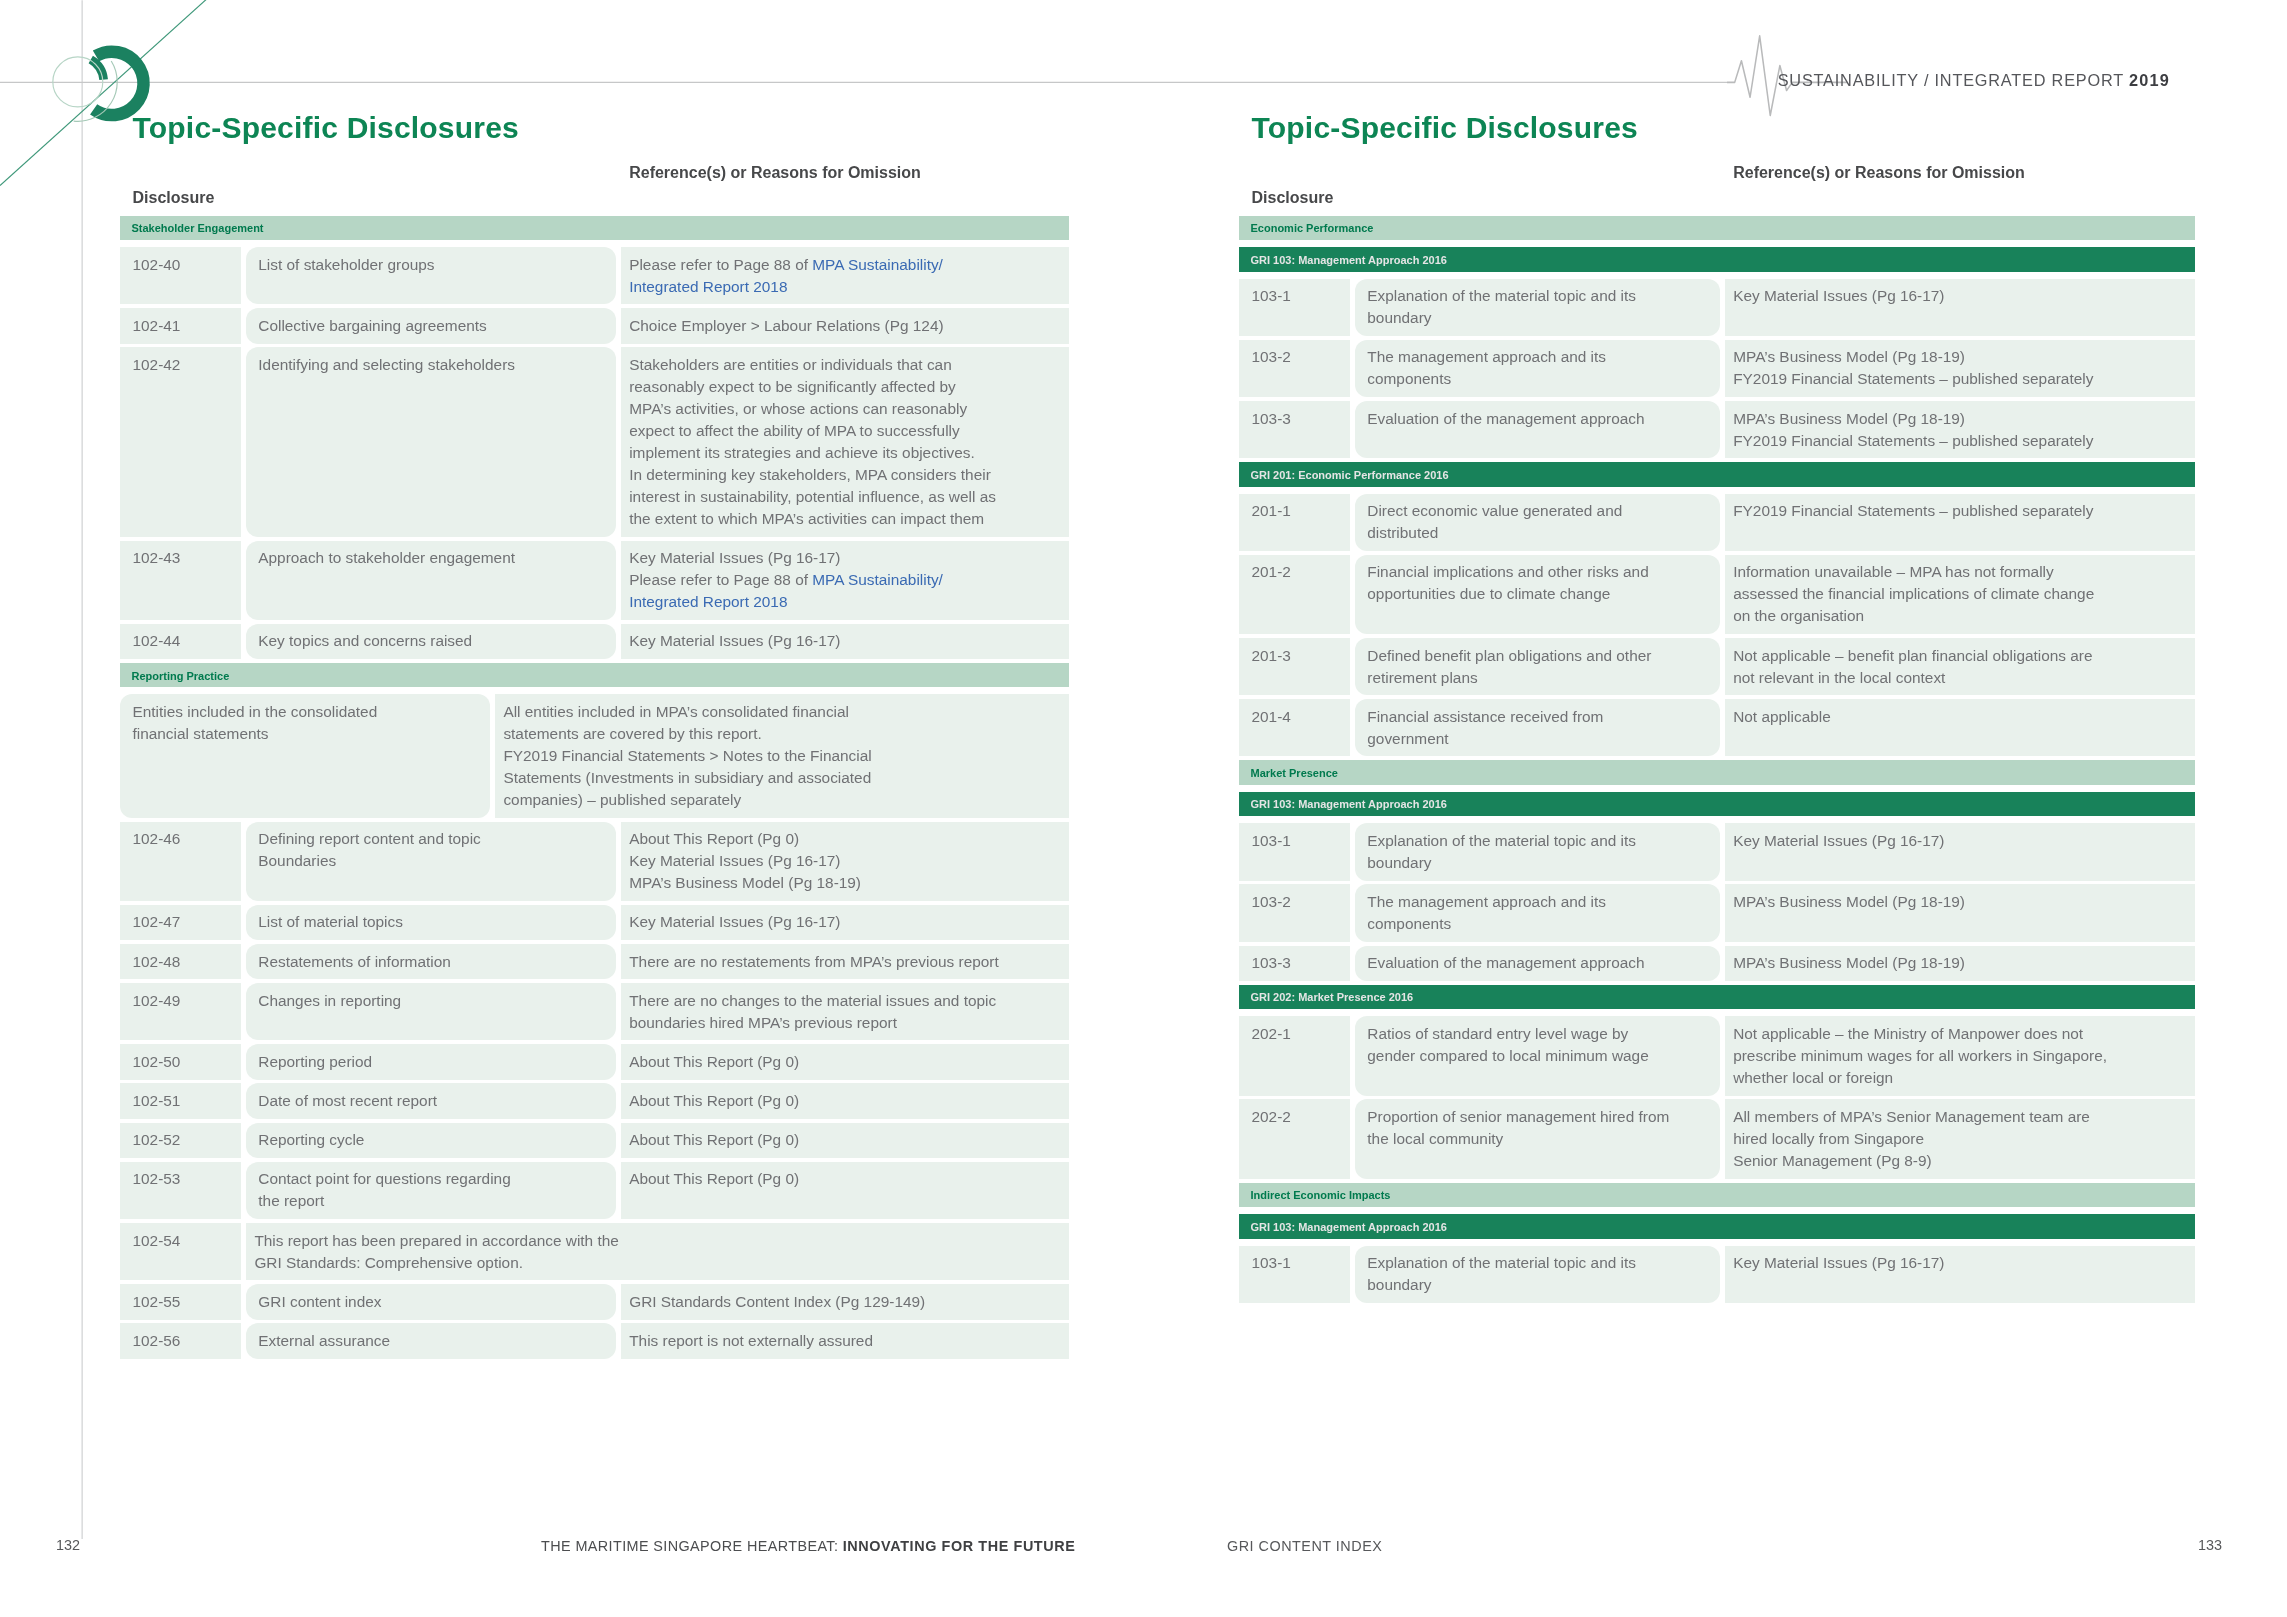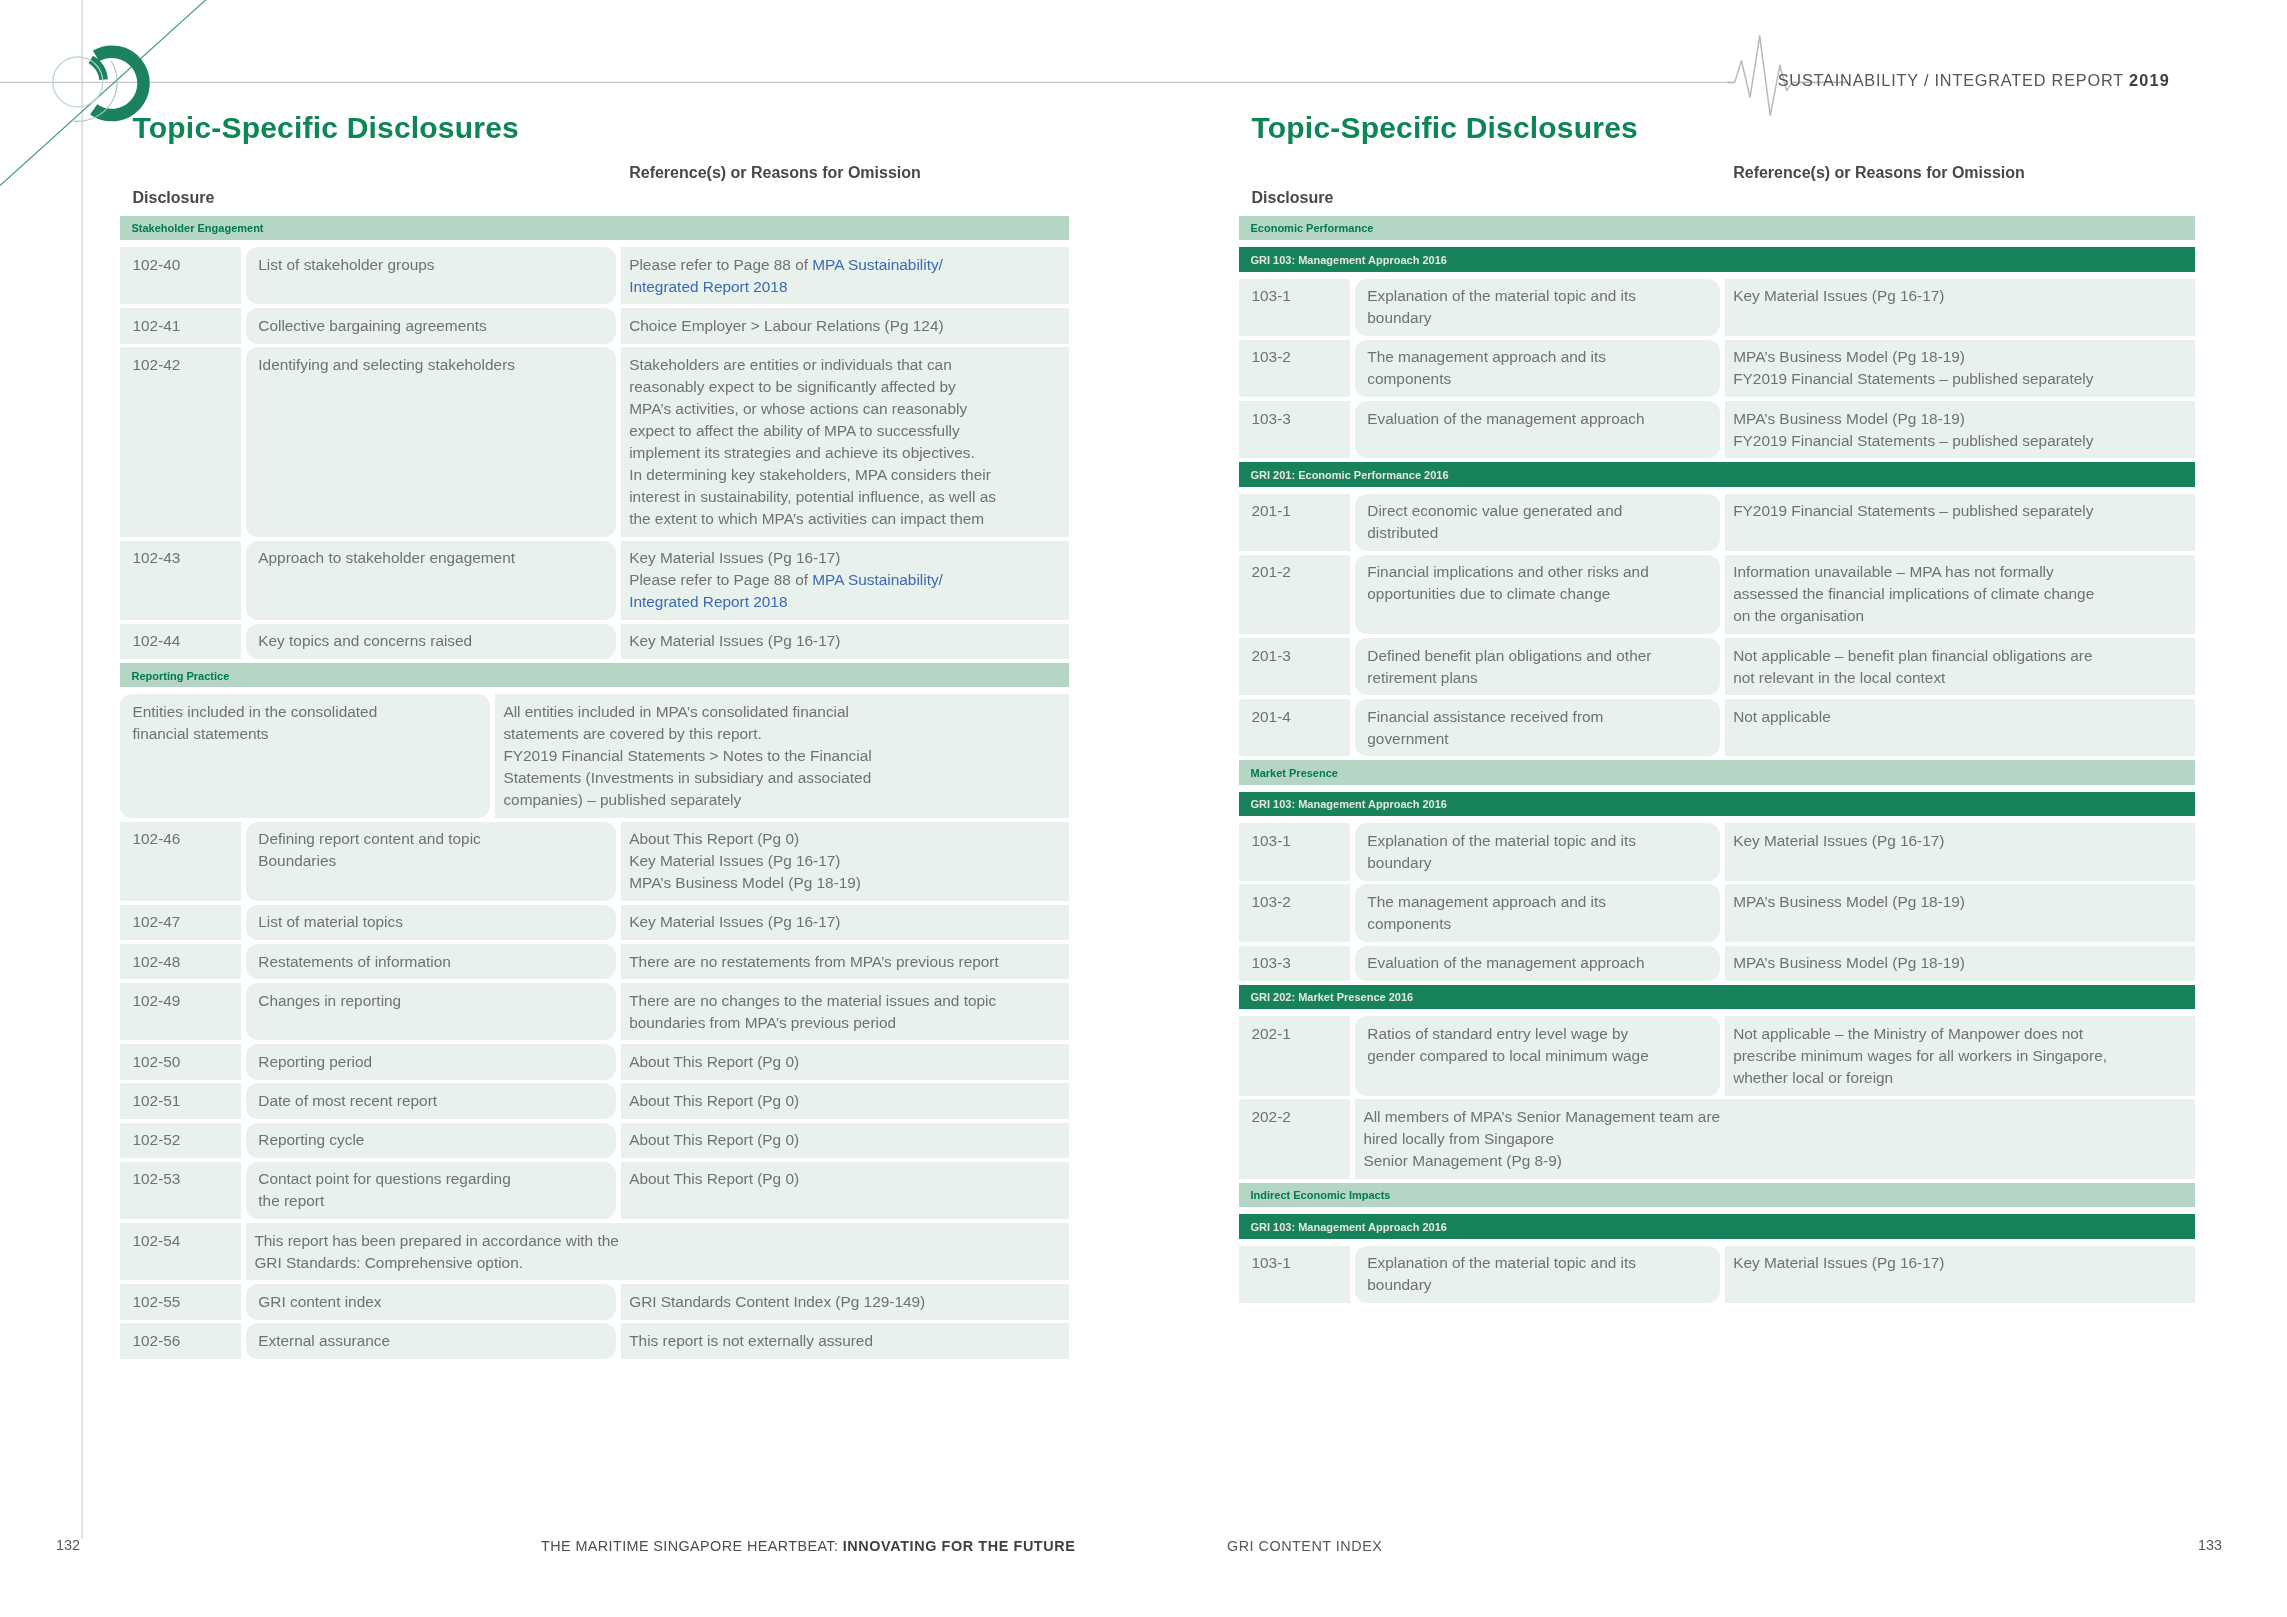--- a/index.html
+++ b/index.html
@@ -185,21 +185,21 @@
           <div>There are no restatements from MPA’s previous report</div>
         </div>
       </div>
       <div class="t-row">
         <div class="cell cell-code">102-49</div>
         <div class="cell cell-title">
           <div>Changes in reporting</div>
         </div>
         <div class="cell cell-ref">
           <div>There are no changes to the material issues and topic</div>
-          <div>boundaries from MPA’s previous period</div>
+          <div>boundaries hired MPA’s previous report</div>
         </div>
       </div>
       <div class="t-row">
         <div class="cell cell-code">102-50</div>
         <div class="cell cell-title">
           <div>Reporting period</div>
         </div>
         <div class="cell cell-ref">
           <div>About This Report (Pg 0)</div>
         </div>
@@ -383,20 +383,24 @@
           <div>gender compared to local minimum wage</div>
         </div>
         <div class="cell cell-ref">
           <div>Not applicable – the Ministry of Manpower does not</div>
           <div>prescribe minimum wages for all workers in Singapore,</div>
           <div>whether local or foreign</div>
         </div>
       </div>
       <div class="t-row">
         <div class="cell cell-code">202-2</div>
+        <div class="cell cell-title">
+          <div>Proportion of senior management hired from</div>
+          <div>the local community</div>
+        </div>
         <div class="cell cell-ref">
           <div>All members of MPA’s Senior Management team are</div>
           <div>hired locally from Singapore</div>
           <div>Senior Management (Pg 8-9)</div>
         </div>
       </div>
       <div class="band band-light">Indirect Economic Impacts</div>
       <div class="band band-dark">GRI 103: Management Approach 2016</div>
       <div class="t-row">
         <div class="cell cell-code">103-1</div>

